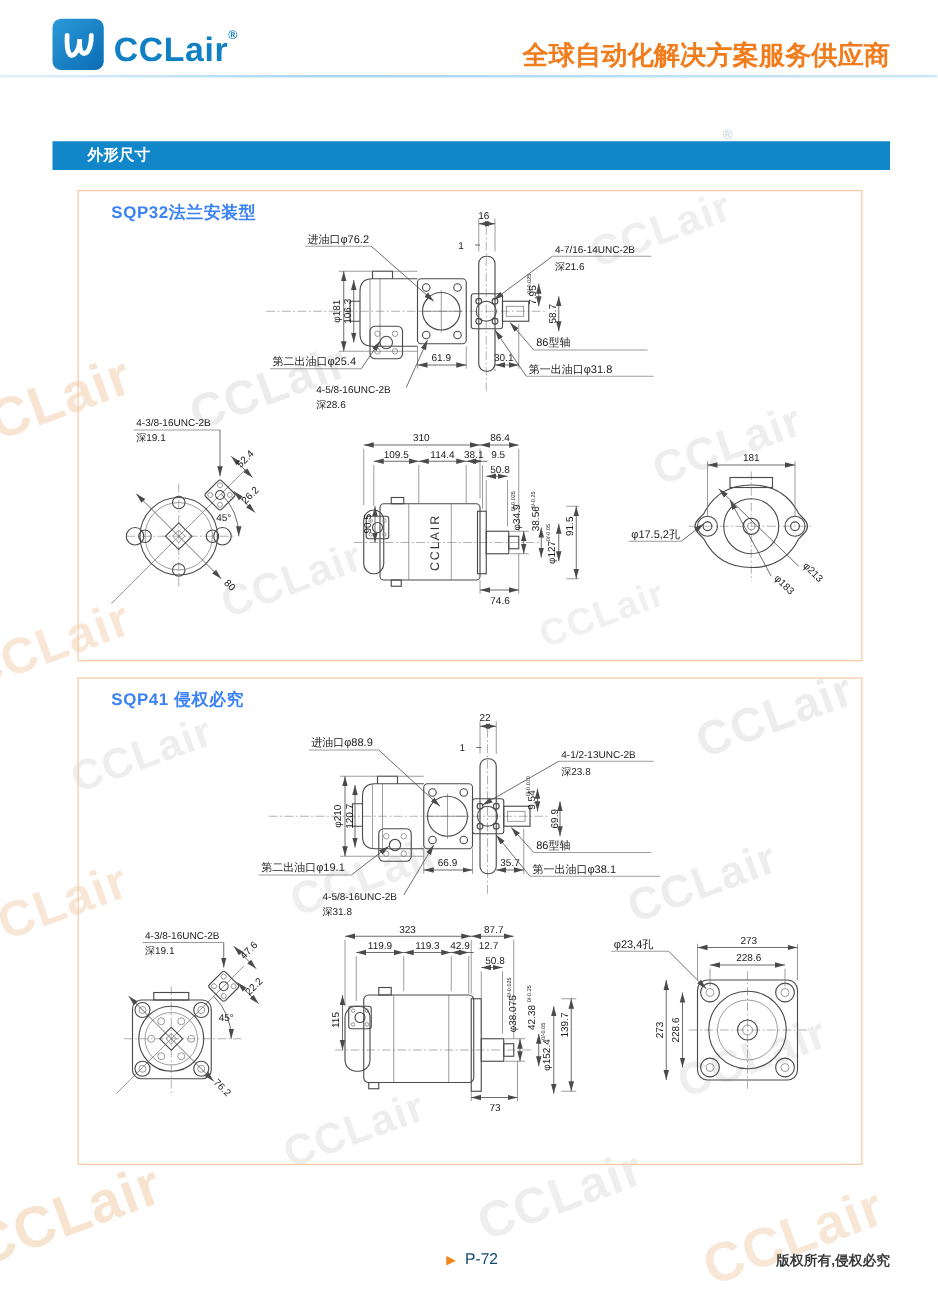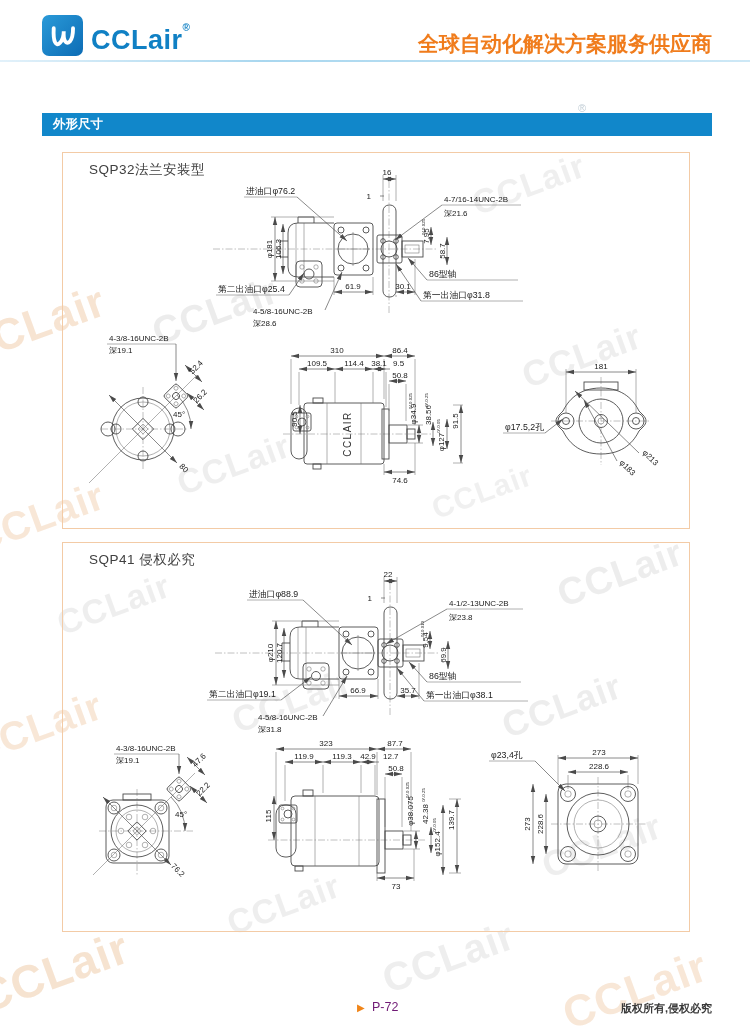--- a/index.html
+++ b/index.html
@@ -6,40 +6,40 @@
   body{width:750px;height:1035px;position:relative;background:#fff;font-family:"Liberation Sans",sans-serif;overflow:hidden}
   .wm{position:absolute;font-weight:700;letter-spacing:1px;transform:rotate(-20deg);z-index:0;white-space:nowrap}
   .hdr{position:absolute;left:0;top:0;width:750px;height:62px;z-index:3;background:#fff}
   .logo{position:absolute;left:42px;top:15px;display:flex;align-items:flex-end}
   .logo-mark{width:41px;height:41px;border-radius:7px;background:linear-gradient(135deg,#2a9ad8,#0c6cb5);display:flex;align-items:center;justify-content:center}
   .logo-txt{margin-left:8px;font-size:27px;font-weight:700;color:#1080c4;letter-spacing:.5px}
   .logo-reg{font-size:10px;color:#1080c4;vertical-align:18px;font-weight:700}
   .tagline{position:absolute;right:38px;top:30px;font-size:21px;font-weight:700;color:#f07c1c}
   .hrule{position:absolute;left:0;top:60px;width:750px;height:2px;background:linear-gradient(90deg,#e2f1fa,#a9d7ef 35%,#cde8f6);z-index:3}
   .secbar{position:absolute;left:42px;top:113px;width:670px;height:23px;background:#1187ca;z-index:3}
-  .secbar span{display:block;padding-left:11px;line-height:23px;font-size:12.5px;font-weight:700;color:#fff}
+  .secbar span{display:block;padding-left:28px;line-height:23px;font-size:12.5px;font-weight:700;color:#fff}
   .bar-reg{position:absolute;left:578px;top:102px;color:#c2ced6;font-size:11px;z-index:4}
   .dbox{position:absolute;left:62px;width:626px;border:1px solid #f3cba6;background:transparent;z-index:2}
   #box1{top:152px;height:375px}
   #box2{top:542px;height:388px}
-  .btitle{position:absolute;left:26px;top:8px;font-size:13.5px;font-weight:400;color:#404040;letter-spacing:.5px}
+  .btitle{position:absolute;left:26px;top:8px;font-size:13.5px;font-weight:700;color:#3b82f6;letter-spacing:.5px}
   .drw{position:absolute;left:0;top:0}
   
   .ln{stroke:#4a4a4a;stroke-width:.9;fill:none}
   .tn{stroke:#6f6f6f;stroke-width:.55;fill:none}
   .cl{stroke:#8d8d8d;stroke-width:.55;fill:none;stroke-dasharray:7 2 1.5 2}
   .dm{stroke:#4a4a4a;stroke-width:.65;fill:none}
   svg text{font-family:"Liberation Sans",sans-serif;font-size:8px;fill:#1a1a1a}
   svg .cn{font-size:8.8px}
   svg .tt{font-size:4.4px}
   svg .mid{text-anchor:middle}
   svg .body-brand{font-size:10px;letter-spacing:1.5px;fill:#333}
   .footer{position:absolute;left:0;top:998px;width:750px;height:24px;z-index:3}
   .pgmark{position:absolute;left:357px;top:4px;color:#f08519;font-size:10px}
-  .pgnum{position:absolute;left:372px;top:2px;color:#701a75;font-size:12.5px}
+  .pgnum{position:absolute;left:372px;top:2px;color:#0c4a6e;font-size:12.5px}
   .copyr{position:absolute;right:38px;top:3px;color:#3a3a3a;font-size:11px;font-weight:700}
 </style>
 </head>
 <body>
 
 <svg width="0" height="0" style="position:absolute" aria-hidden="true">
     <defs>
 <marker id="m" markerWidth="9" markerHeight="8" refX="8" refY="3" orient="auto-start-reverse" markerUnits="userSpaceOnUse">
         <path d="M0,0.8 L8,3 L0,5.2 Z" fill="#4a4a4a"></path>
       </marker>

